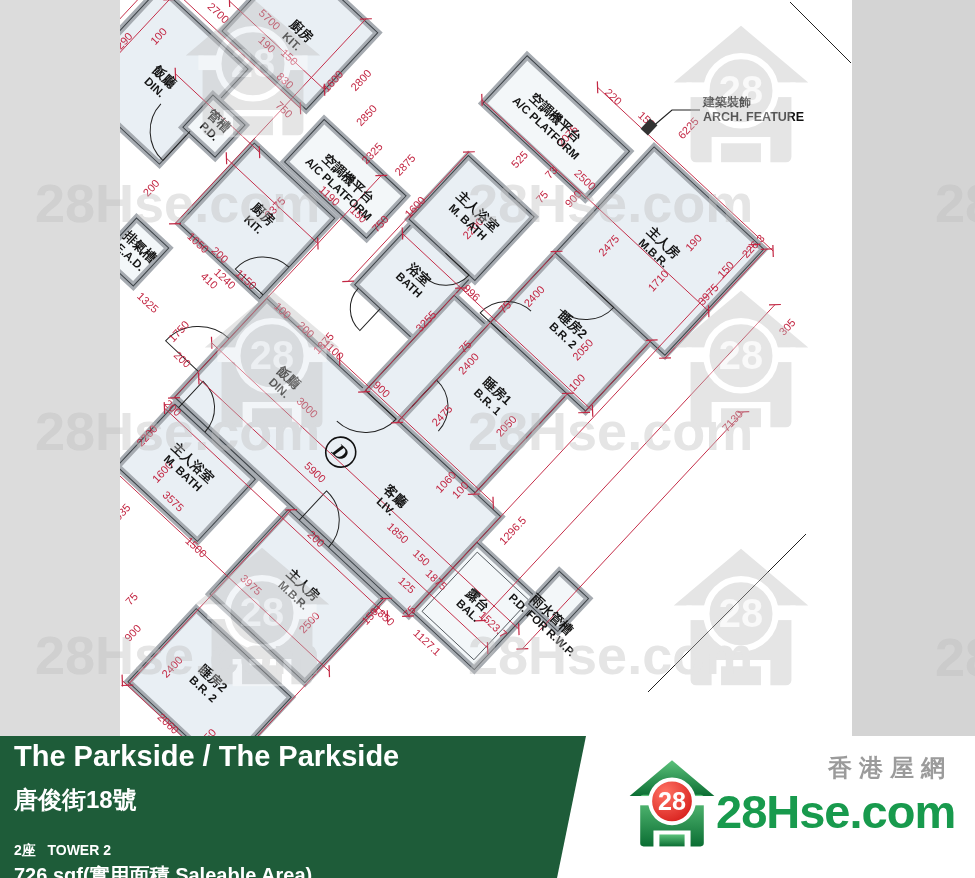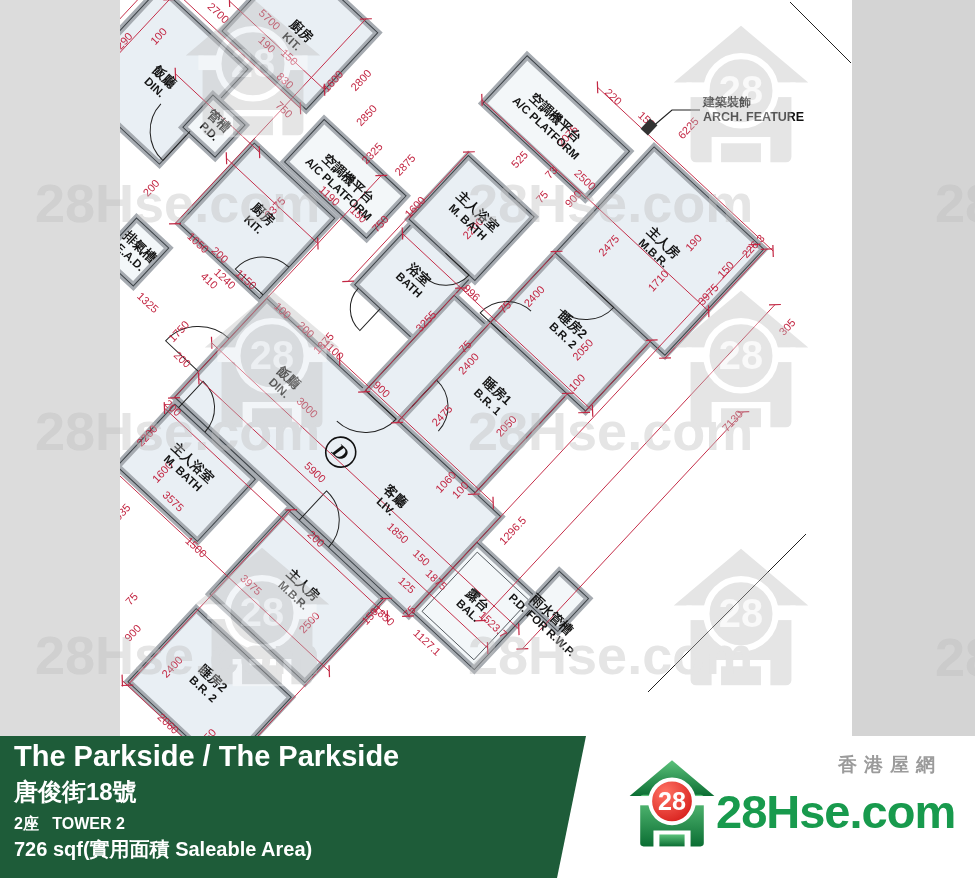--- a/index.html
+++ b/index.html
@@ -4,27 +4,27 @@
 <style>
   html,body{margin:0;padding:0;background:#fff;}
   .stage{position:relative;width:975px;height:878px;overflow:hidden;background:#fff;
          font-family:"Liberation Sans",sans-serif;}
   #plan-svg{position:absolute;left:0;top:0;}
   .footer{position:absolute;left:0;top:736px;width:975px;height:142px;background:#ffffff;}
   .footer-green{position:absolute;left:0;top:0;width:640px;height:142px;
                 clip-path:polygon(0 0,586px 0,557px 100%,0 100%);padding-left:34px;}
   .footer-text{position:absolute;left:14px;top:4px;color:#ffffff;}
   .ft-title{font-size:29px;font-weight:bold;line-height:33px;}
-  .ft-addr{font-size:24px;font-weight:bold;line-height:30px;margin-top:4px;}
-  .ft-tower{font-size:16px;font-weight:bold;line-height:20px;margin-top:7px;white-space:pre;}
+  .ft-addr{font-size:24px;font-weight:bold;line-height:30px;margin-top:12px;}
+  .ft-tower{font-size:14px;font-weight:bold;line-height:20px;margin-top:25px;white-space:pre;}
   .ft-area{font-size:20px;font-weight:bold;line-height:20px;margin-top:5px;}
   .brand{position:absolute;left:626px;top:14px;width:345px;height:110px;}
   .brand-house{position:absolute;left:0;top:2px;}
   .brand-name{position:absolute;left:90px;top:34px;font-size:47px;font-weight:bold;letter-spacing:-1px;}
-  .brand-tag{position:absolute;left:212px;top:2px;font-size:19px;letter-spacing:7px;font-weight:bold;}
+  .brand-tag{position:absolute;left:202px;top:2px;font-size:24px;letter-spacing:7px;font-weight:bold;}
 </style>
 </head>
 <body>
 
 <div class="stage">
   <svg id="plan-svg" width="975" height="740">
       <rect x="0" y="0" width="975" height="740" fill="#dcdcdc"></rect>
       <rect x="852" y="0" width="123" height="740" fill="#d4d4d4"></rect>
       <rect x="120" y="0" width="732" height="740" fill="#ffffff"></rect>
       <defs>

